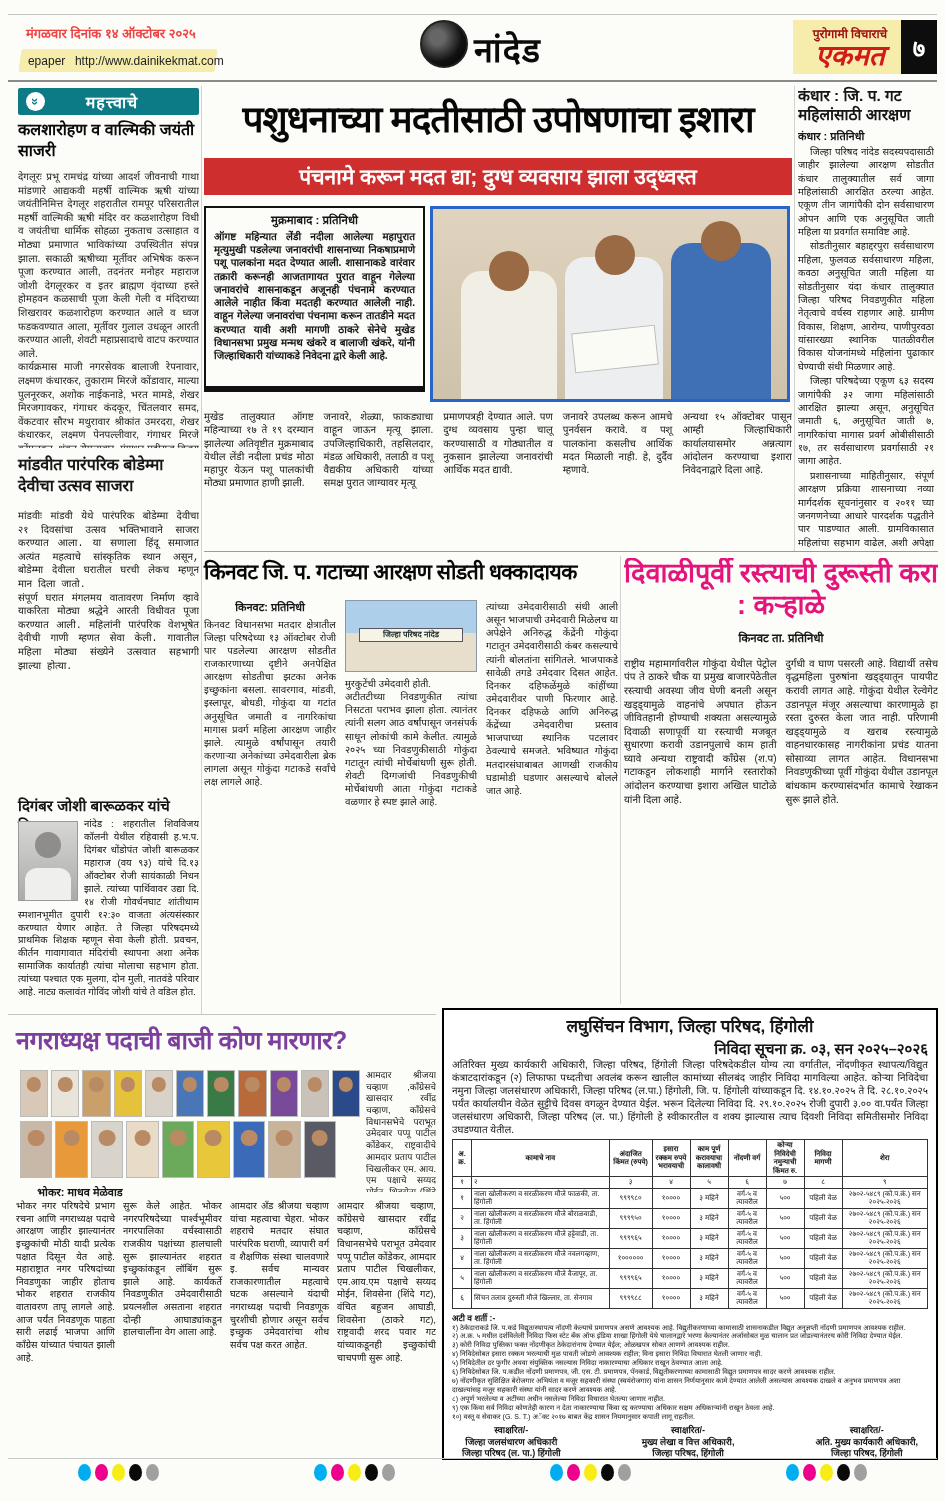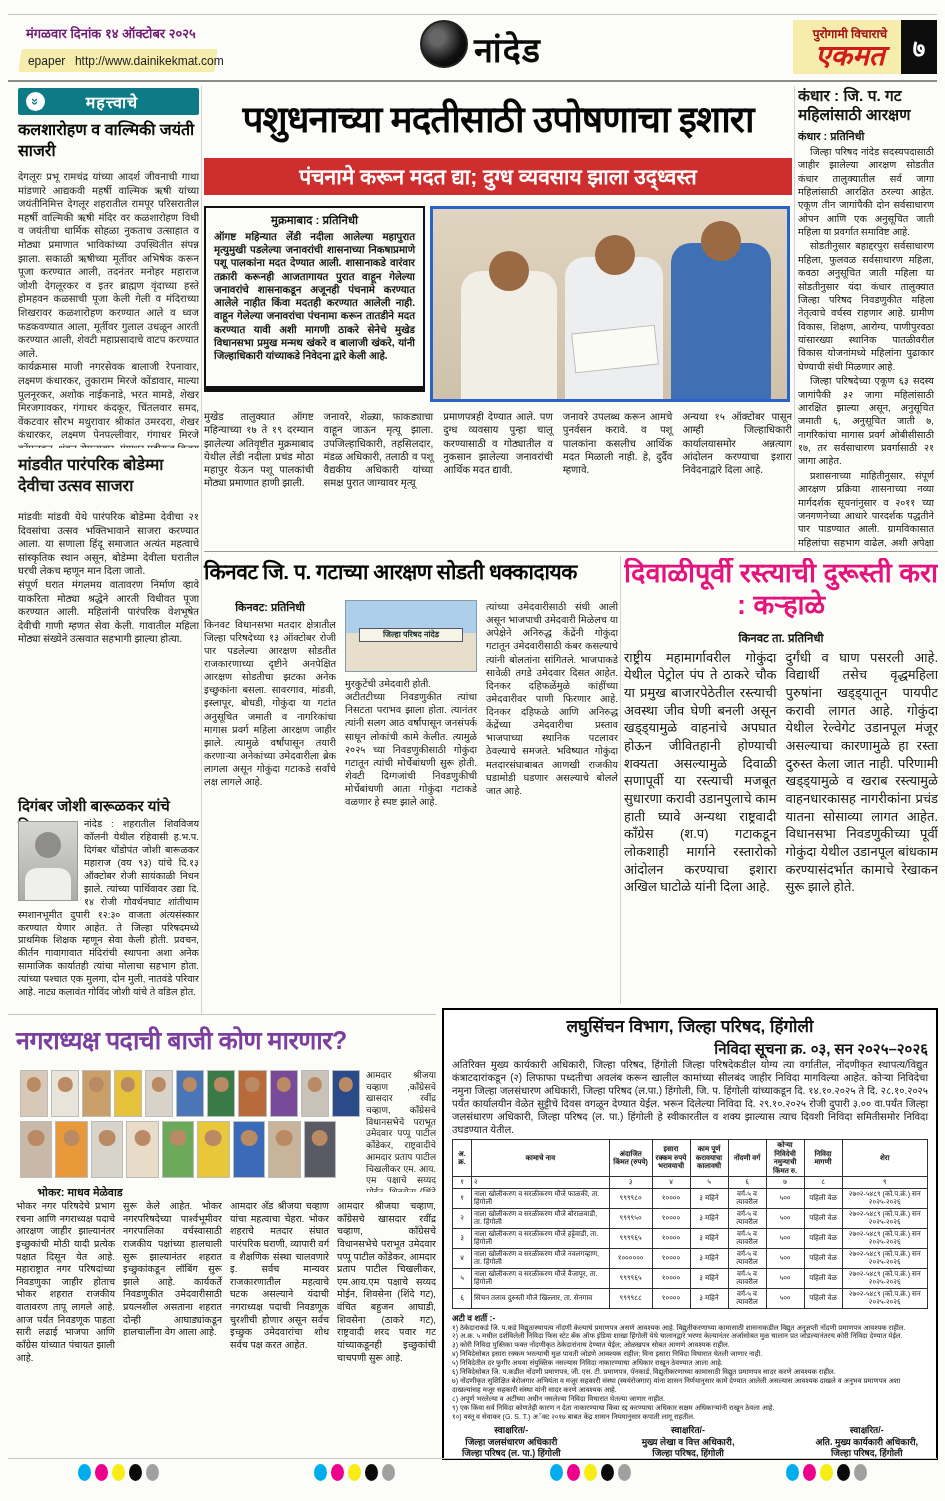--- a/index.html
+++ b/index.html
@@ -8,21 +8,21 @@
     position:relative; width:945px; height:1501px; margin:0 auto;
     background:#fcfcf9; overflow:hidden; color:#161616;
     font-family:"Liberation Sans","DejaVu Sans",sans-serif;
   }
   .abs { position:absolute; }
   .jt { text-align:justify; }
   .pre { white-space:pre-line; }
 
   
   .top-rule { left:8px; top:14px; width:929px; height:1px; background:#c2c2c2; }
-  .hdr-date { left:26px; top:24px; font-size:13px; font-weight:bold; color:#701a75; }
+  .hdr-date { left:26px; top:24px; font-size:13px; font-weight:bold; color:#ef4444; }
   .epaper-pill {
     left:20px; top:49px; width:196px; height:23px; background:var(--c-header_yellow,#f6ecab);
     border-radius:2px; display:flex; align-items:center; gap:5px; padding:0 8px;
     font-size:12px; color:#222; transform:skewX(-8deg);
   }
   .epaper-pill > * { transform:skewX(8deg); }
   .globe-dot { width:11px; height:11px; border-radius:50%; background:var(--c-brand_red,#d11a1a); display:inline-block; }
   .nanded-logo {
     left:420px; top:20px; width:48px; height:48px; border-radius:50%;
     background:radial-gradient(circle at 35% 35%, #666 0 18%, #111 60%, #000 100%);
@@ -55,21 +55,21 @@
   }
   .imp-badge {
     width:19px; height:19px; border-radius:50%; background:#fff; color:var(--c-teal,#0c7b86);
     display:flex; align-items:center; justify-content:center; font-size:13px; font-weight:900;
   }
   .imp-badge span { transform:rotate(90deg); display:block; line-height:1; }
   .imp-title { font-size:16px; font-weight:bold; letter-spacing:1px; margin:0 auto; padding-right:20px; }
   .sb-title { left:18px; top:120px; width:181px; font-size:16px; font-weight:900; line-height:1.3; color:#0a0a0a; }
   .sb-body { left:18px; top:170px; width:181px; font-size:10px; line-height:1.36; color:#222; overflow:hidden; }
   .sb-title2 { left:18px; top:455px; width:181px; font-size:16px; font-weight:900; line-height:1.3; }
-  .sb-body2 { left:18px; top:510px; width:181px; height:278px; font-size:10px; line-height:1.36; overflow:hidden; }
+  .sb-body2 { left:18px; top:510px; width:181px; height:278px; font-size:10px; line-height:1.36; overflow:hidden;font-family:Liberation Mono, monospace; }
   .ob-title { left:18px; top:795px; width:181px; font-size:15px; font-weight:900; }
   .ob-body { left:18px; top:818px; width:181px; height:196px; font-size:9.6px; line-height:1.35; overflow:hidden; }
   .ob-photo {
     float:left; width:60px; height:80px; margin:3px 6px 2px 0;
     background:linear-gradient(#d6d6d4,#ababa9); border:1px solid #9a9a9a; position:relative;
   }
   .ob-photo::before { content:""; position:absolute; left:50%; top:10px; transform:translateX(-50%);
     width:26px; height:26px; border-radius:50%; background:#8e8d8b; }
   .ob-photo::after { content:""; position:absolute; left:50%; bottom:0; transform:translateX(-50%);
     width:46px; height:32px; border-radius:12px 12px 0 0; background:#efefed; }
@@ -107,21 +107,21 @@
   .bphoto { height:72px; border:1px solid #8899aa; margin-bottom:5px; position:relative;
     background:linear-gradient(#aecfe9 0 46%, #e7dfcb 46% 100%); }
   .bsign { position:absolute; left:10%; top:38%; width:80%; background:#f6f3e7; border:1px solid #556;
     font-size:8px; font-weight:bold; text-align:center; color:#233; padding:1px 16px; }
 
   
   .p-block { left:624px; top:558px; width:314px; height:446px; overflow:hidden; }
   .p-headline { font-size:27px; font-weight:900; color:var(--c-pink,#e5147d); text-align:center; line-height:1.18; }
   .p-byline { text-align:center; font-weight:bold; font-size:11.5px; margin:8px 0 4px; }
   .p-cols { display:flex; gap:9px; }
-  .p-cols > div { flex:1; font-size:13px; line-height:1.36; text-align:justify; }
+  .p-cols > div { flex:1; font-size:10px; line-height:1.36; text-align:justify;margin-top:8px; }
 
   
   .r-col { left:798px; top:86px; width:136px; height:464px; overflow:hidden; }
   .r-title { font-size:15.5px; font-weight:900; line-height:1.25; margin-bottom:3px; }
   .r-byline { font-size:11px; font-weight:bold; margin-bottom:2px; }
   .r-col p { font-size:9.7px; line-height:1.38; text-align:justify; text-indent:12px; margin-bottom:1px; }
 
   
   .b-headline { left:16px; top:1022px; width:420px; font-size:25px; font-weight:900;
     color:var(--c-purple,#7d3f9e); letter-spacing:-0.5px; white-space:nowrap; }

